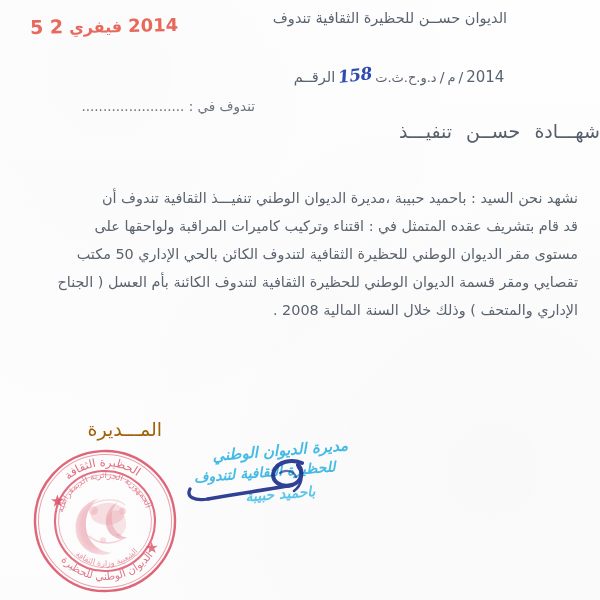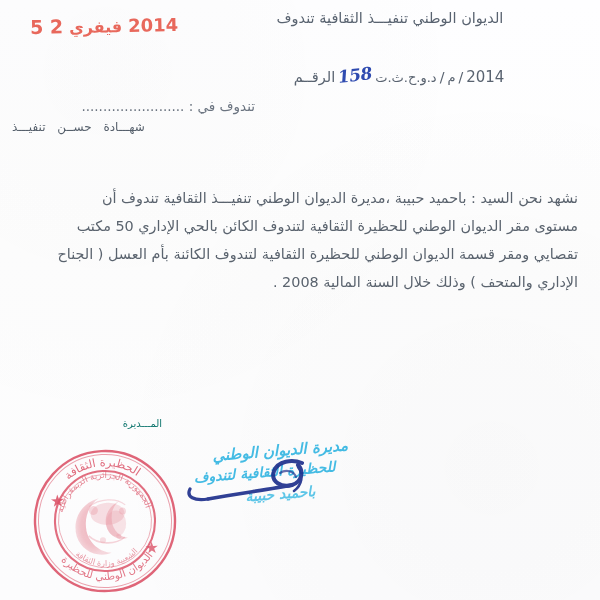--- a/index.html
+++ b/index.html
@@ -106,24 +106,24 @@
     direction: rtl;
     font-size: 13.5px;
     color: #6b7480;
     white-space: nowrap;
     margin-top: 48px;
   }
   #place-line .dots { letter-spacing: 1.6px; }
 
   
   #doc-title {
-    top: 120px; right: 0; left: 12px;
-    text-align: left;
-    direction: rtl;
-    font-size: 12px;
+    top: 120px; right: 0; left: 0;
+    text-align: right;
+    direction: rtl;
+    font-size: 19px;
     color: #555f6b;
     letter-spacing: 1.5px;
     word-spacing: 8px;
   }
 
   
   #body-text {
     top: 185px; right: 22px;
     width: 556px;
     direction: rtl;
@@ -131,22 +131,22 @@
     font-size: 14.4px;
     color: #5a636e;
     line-height: 27.5px;
   }
   #body-text p { margin: 0 0 0.5px 0; white-space: nowrap; }
 
   
   #signer-label {
     top: 418px; right: 438px;
     direction: rtl;
-    font-size: 10px;
-    color: #0f766e;
+    font-size: 19px;
+    color: #a16207;
     letter-spacing: .5px;
   }
 
   
   #hand-sign {
     top: 447px; right: 250px;
     width: 300px;
     direction: rtl;
     transform: rotate(-4.5deg);
     color: #35b6e2;
@@ -180,21 +180,21 @@
   }
 </style>
 </head>
 <body>
 
 <div id="page">
 
   <div id="cutline" class="layer">ـــــــــــــــــــــــــــــــــــــــــــــــــ</div>
 
   <div id="header-right" class="layer">
-    <div class="org">الديوان الوطني تنفيـــذ الثقافية تندوف</div>
+    <div class="org">الديوان حســن للحظيرة الثقافية تندوف</div>
 
     <div id="ref-line">
       <span class="yr">2014</span>
       <span class="sep">/</span>
       <span class="code">م</span>
       <span class="sep">/</span>
       <span class="code">د.و.ح.ث.ت</span>
       <span class="num-hand">158</span>
       <span class="lbl">الرقــم</span>
     </div>
@@ -208,20 +208,21 @@
 
   <div id="place-line" class="layer">
     <span>تندوف في :</span>
     <span class="dots">........................</span>
   </div>
 
   <div id="doc-title" class="layer">شهـــادة حســن تنفيـــذ</div>
 
   <div id="body-text" class="layer">
     <p>نشهد نحن السيد : باحميد حبيبة ،مديرة الديوان الوطني تنفيـــذ الثقافية تندوف أن</p>
+    <p>قد قام بتشريف عقده المتمثل في : اقتناء وتركيب كاميرات المراقبة ولواحقها على</p>
     <p>مستوى مقر الديوان الوطني للحظيرة الثقافية لتندوف الكائن بالحي الإداري 50 مكتب</p>
     <p>تقصايي ومقر قسمة الديوان الوطني للحظيرة الثقافية لتندوف الكائنة بأم العسل ( الجناح</p>
     <p>الإداري والمتحف ) وذلك خلال السنة المالية 2008 .</p>
   </div>
 
   <div id="signer-label" class="layer">المـــديرة</div>
 
   <svg id="seal" class="layer" viewBox="0 0 163 163" xmlns="http://www.w3.org/2000/svg">
     <defs>
       <path id="arcTop" d="M 26 81 A 55 55 0 0 1 136 81" fill="none"></path>

